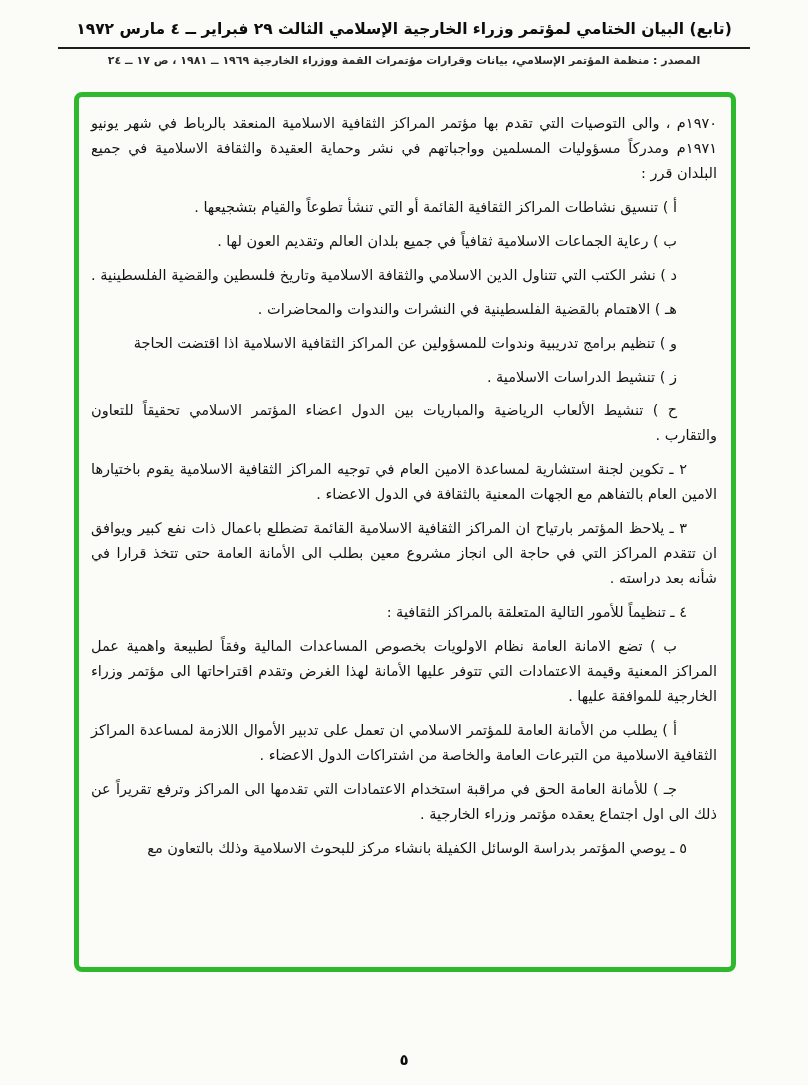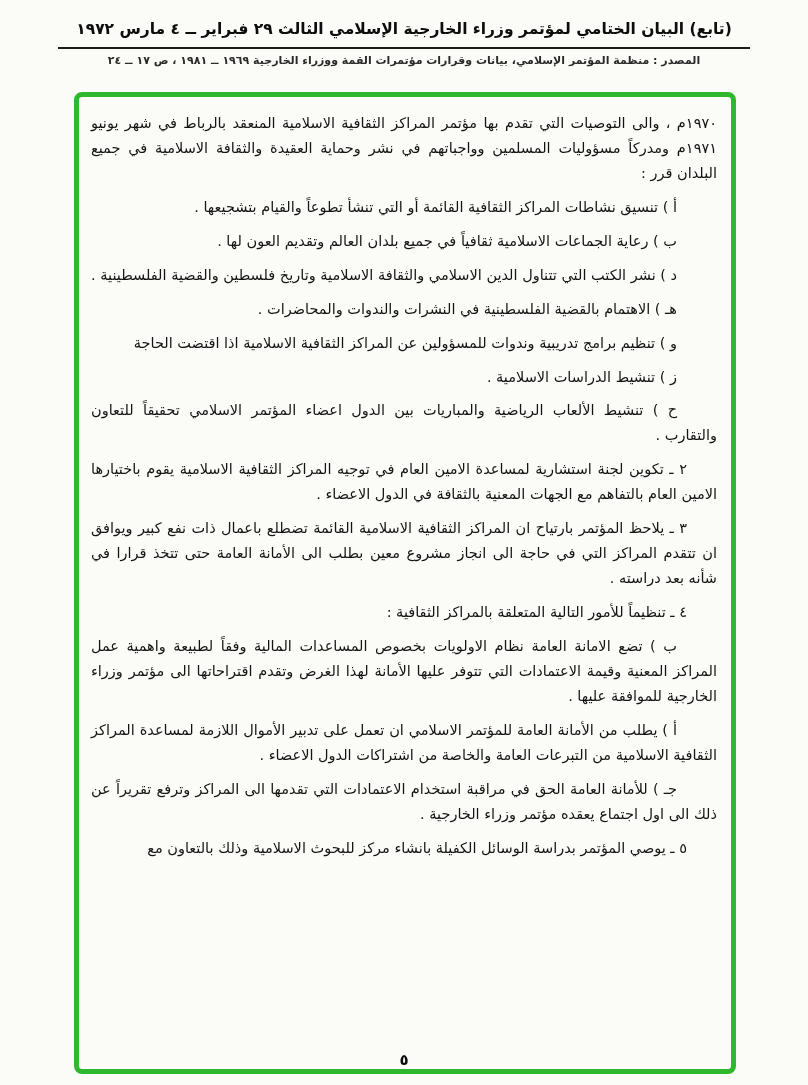--- a/index.html
+++ b/index.html
@@ -26,21 +26,21 @@
   }
   .source-line {
     text-align:center;
     font-size:11px;
     font-weight:bold;
     color:#2a2a2a;
   }
   .highlight-box {
     position:absolute;
     left:74px; top:92px;
-    width:662px; height:982px;
+    width:662px; height:880px;
     border:5px solid #2db82d;
     border-radius:8px;
     padding:14px 14px 6px 12px;
     overflow:hidden;
   }
   .document-body p {
     font-size:14.5px;
     line-height:1.72;
     text-align:justify;
     text-justify:inter-word;

